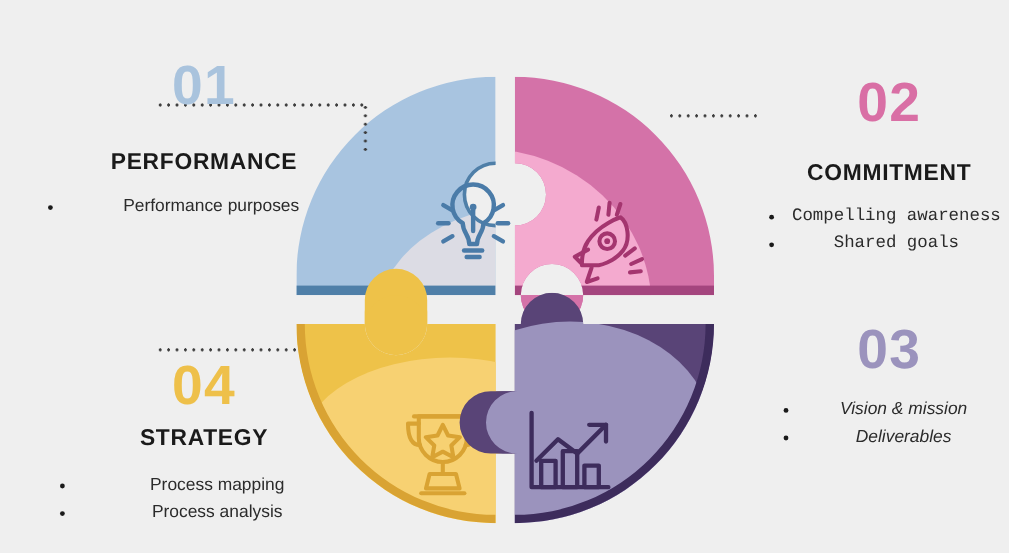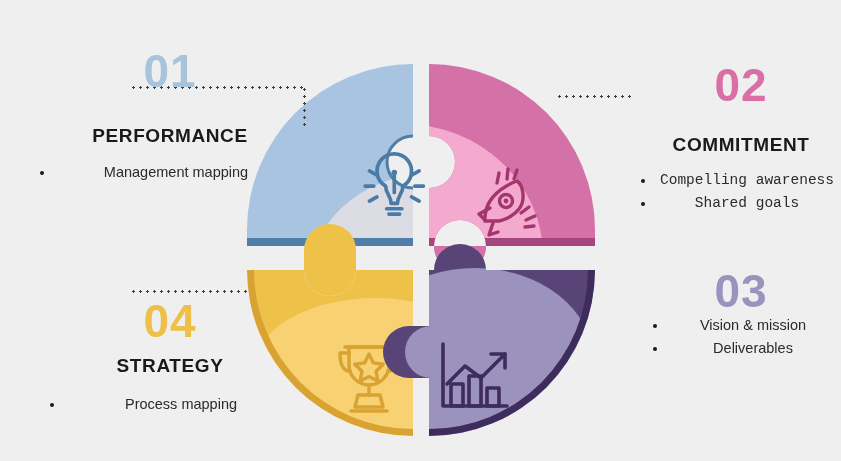--- a/index.html
+++ b/index.html
@@ -70,21 +70,21 @@
   
   #block-04 { left: 40px; top: 262px; width: 260px; }
   #block-04 .num { color: #eec04a; margin-top: 36px; }
   #block-04 .title { margin-top: 12px; }
   #block-04 .bullets { margin-top: 18px; padding-left: 10px; }
 
   
   #block-03 { left: 641px; top: 268px; width: 200px; }
   #block-03 .num { color: #9b93bd; }
   #block-03 .title { margin-top: 15px; }
-  #block-03 .bullets { padding-left: 12px; }
+  #block-03 .bullets { margin-top: 16px; padding-left: 12px; font-style: italic; }
 
   
   .dots-h {
     position: absolute;
     height: 3px;
     background-image: radial-gradient(circle, #3c3c3c 1.2px, rgba(0,0,0,0) 1.4px);
     background-size: 7px 3px;
     background-repeat: repeat-x;
     background-position: 0 50%;
   }
@@ -260,38 +260,39 @@
 
 <div class="dots-h" id="conn-01-h"></div>
 <div class="dots-v" id="conn-01-v"></div>
 <div class="dots-h" id="conn-02-h"></div>
 <div class="dots-h" id="conn-04-h"></div>
 
 <div class="quad-text" id="block-01">
   <div class="num">01</div>
   <div class="title">PERFORMANCE</div>
   <ul class="bullets">
-    <li>Management mapping</li>
+    <li>Performance purposes</li>
   </ul>
 </div>
 
 <div class="quad-text" id="block-02">
   <div class="num">02</div>
   <div class="title">COMMITMENT</div>
   <ul class="bullets">
     <li>Compelling awareness</li>
     <li>Shared goals</li>
   </ul>
 </div>
 
 <div class="quad-text" id="block-04">
   <div class="num">04</div>
   <div class="title">STRATEGY</div>
   <ul class="bullets">
     <li>Process mapping</li>
+    <li>Process analysis</li>
   </ul>
 </div>
 
 <div class="quad-text" id="block-03">
   <div class="num">03</div>
   <ul class="bullets">
     <li>Vision &amp; mission</li>
     <li>Deliverables</li>
   </ul>
 </div>

